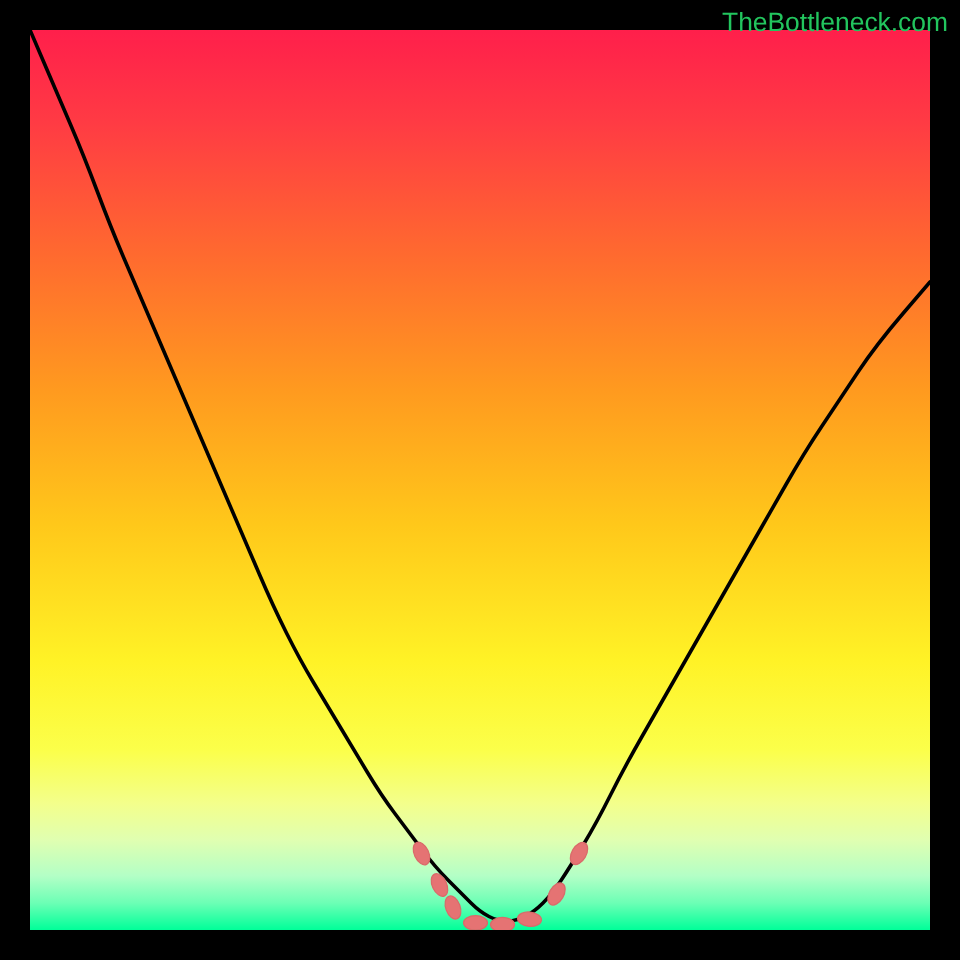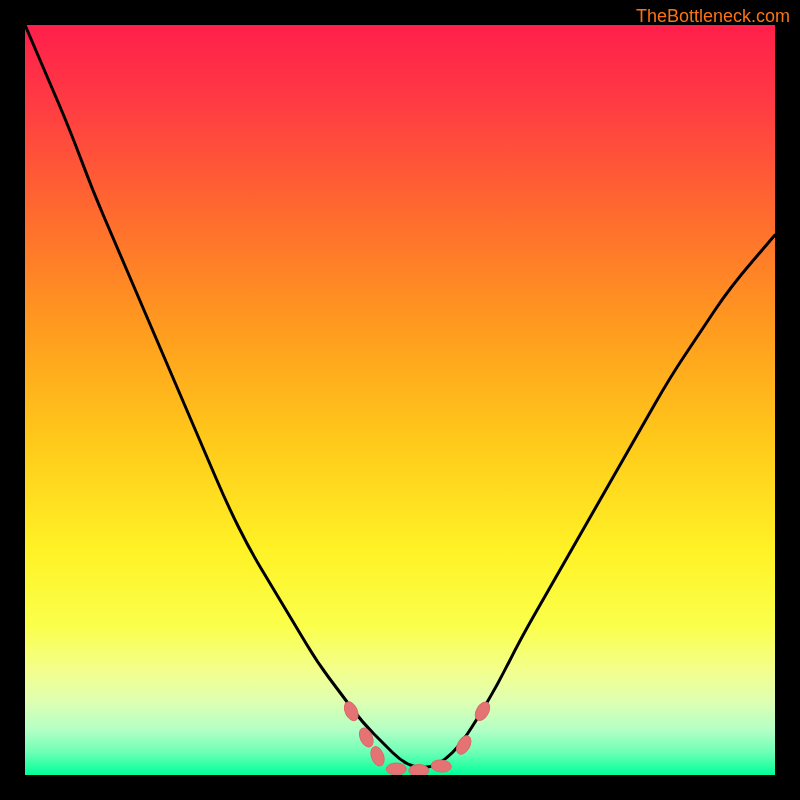--- a/index.html
+++ b/index.html
@@ -29,22 +29,22 @@
     position: absolute;
     left: 0;
     top: 0;
     width: 100%;
     height: 100%;
   }
   .watermark {
     position: absolute;
     top: 6px;
     right: 10px;
-    color: #f97316;
-    font-size: 18px;
+    color: #22c55e;
+    font-size: 22px;
     font-weight: 500;
     z-index: 10;
   }
   svg.curve {
     position: absolute;
     left: 0;
     top: 0;
     width: 100%;
     height: 100%;
     z-index: 5;

